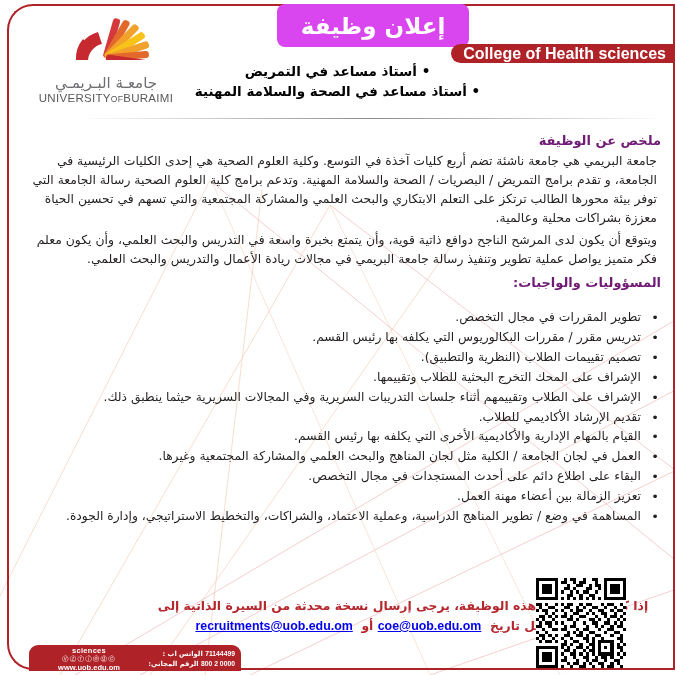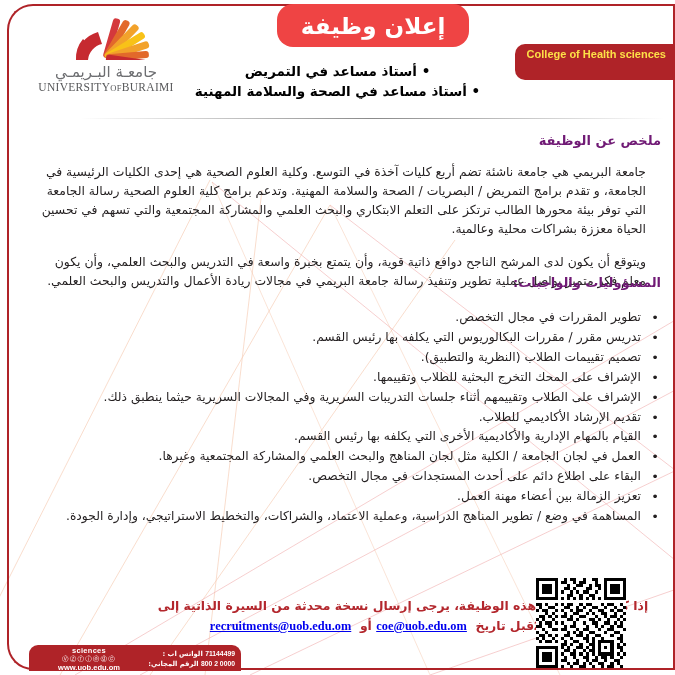--- a/index.html
+++ b/index.html
@@ -62,63 +62,63 @@
     top: 12px;
     width: 180px;
     text-align: center;
     direction: ltr;
   }
   .logo-mark { width: 120px; height: 48px; display: block; margin: 0 auto; }
   .logo-ar {
     font-size: 15px;
     color: #6d6e71;
     letter-spacing: 1px;
-    margin-top: 4px;
+    margin-top: 15px;
     line-height: 1.1;
     direction: rtl;
   }
   .logo-en {
-    font-family: Liberation Serif, serif;
+    font-family: Liberation Sans, sans-serif;
     font-size: 11.5px;
     color: #58595b;
     letter-spacing: 0.3px;
     margin-top: 0px;
     white-space: nowrap;
   }
   .logo-en .small { font-size: 8.5px; }
 
   .title-pill {
     position: absolute;
     left: 277px;
     top: 4px;
     width: 192px;
     height: 43px;
-    background: #ef4444;
-    border-radius: 16px;
+    background: #d946ef;
+    border-radius: 8px;
     color: #fff;
     font-size: 23px;
     font-weight: bold;
     display: flex;
     align-items: center;
     justify-content: center;
     letter-spacing: 1px;
   }
 
   .college-badge {
     position: absolute;
     right: 0px;
     top: 44px;
     height: 19px;
-    padding: 0 9px 17px 12px;
+    padding: 0 9px 0 12px;
     background: #AF2328;
     border-top-left-radius: 10px;
     border-bottom-left-radius: 10px;
-    color: #fde047;
+    color: #ffffff;
     font-family: "Liberation Sans", sans-serif;
-    font-size: 11px;
+    font-size: 16px;
     font-weight: bold;
     direction: ltr;
     display: flex;
     align-items: center;
   }
 
   .job-titles {
     position: absolute;
     left: 0;
     top: 62px;
@@ -156,21 +156,21 @@
     direction: rtl;
   }
 
   .summary {
     position: absolute;
     right: 14px;
     top: 133px;
     width: 644px;
   }
   .summary .section-head { margin-bottom: 2px; }
-  .summary p { margin: 15px; }
+  .summary p { margin: 4px; }
 
   .resp-head {
     position: absolute;
     right: 14px;
     top: 275px;
     width: 644px;
   }
 
   .resp-list {
     position: absolute;
@@ -213,21 +213,21 @@
     direction: rtl;
   }
   .contact .line2 {
     direction: rtl;
     unicode-bidi: isolate;
   }
   .mail {
     direction: ltr;
     unicode-bidi: embed;
     display: inline-block;
-    font-family: Liberation Serif, serif;
+    font-family: Liberation Sans, sans-serif;
   }
   .date {
     direction: ltr;
     unicode-bidi: embed;
     display: inline-block;
     font-family: "Liberation Sans", sans-serif;
   }
 
   
   .qr {

